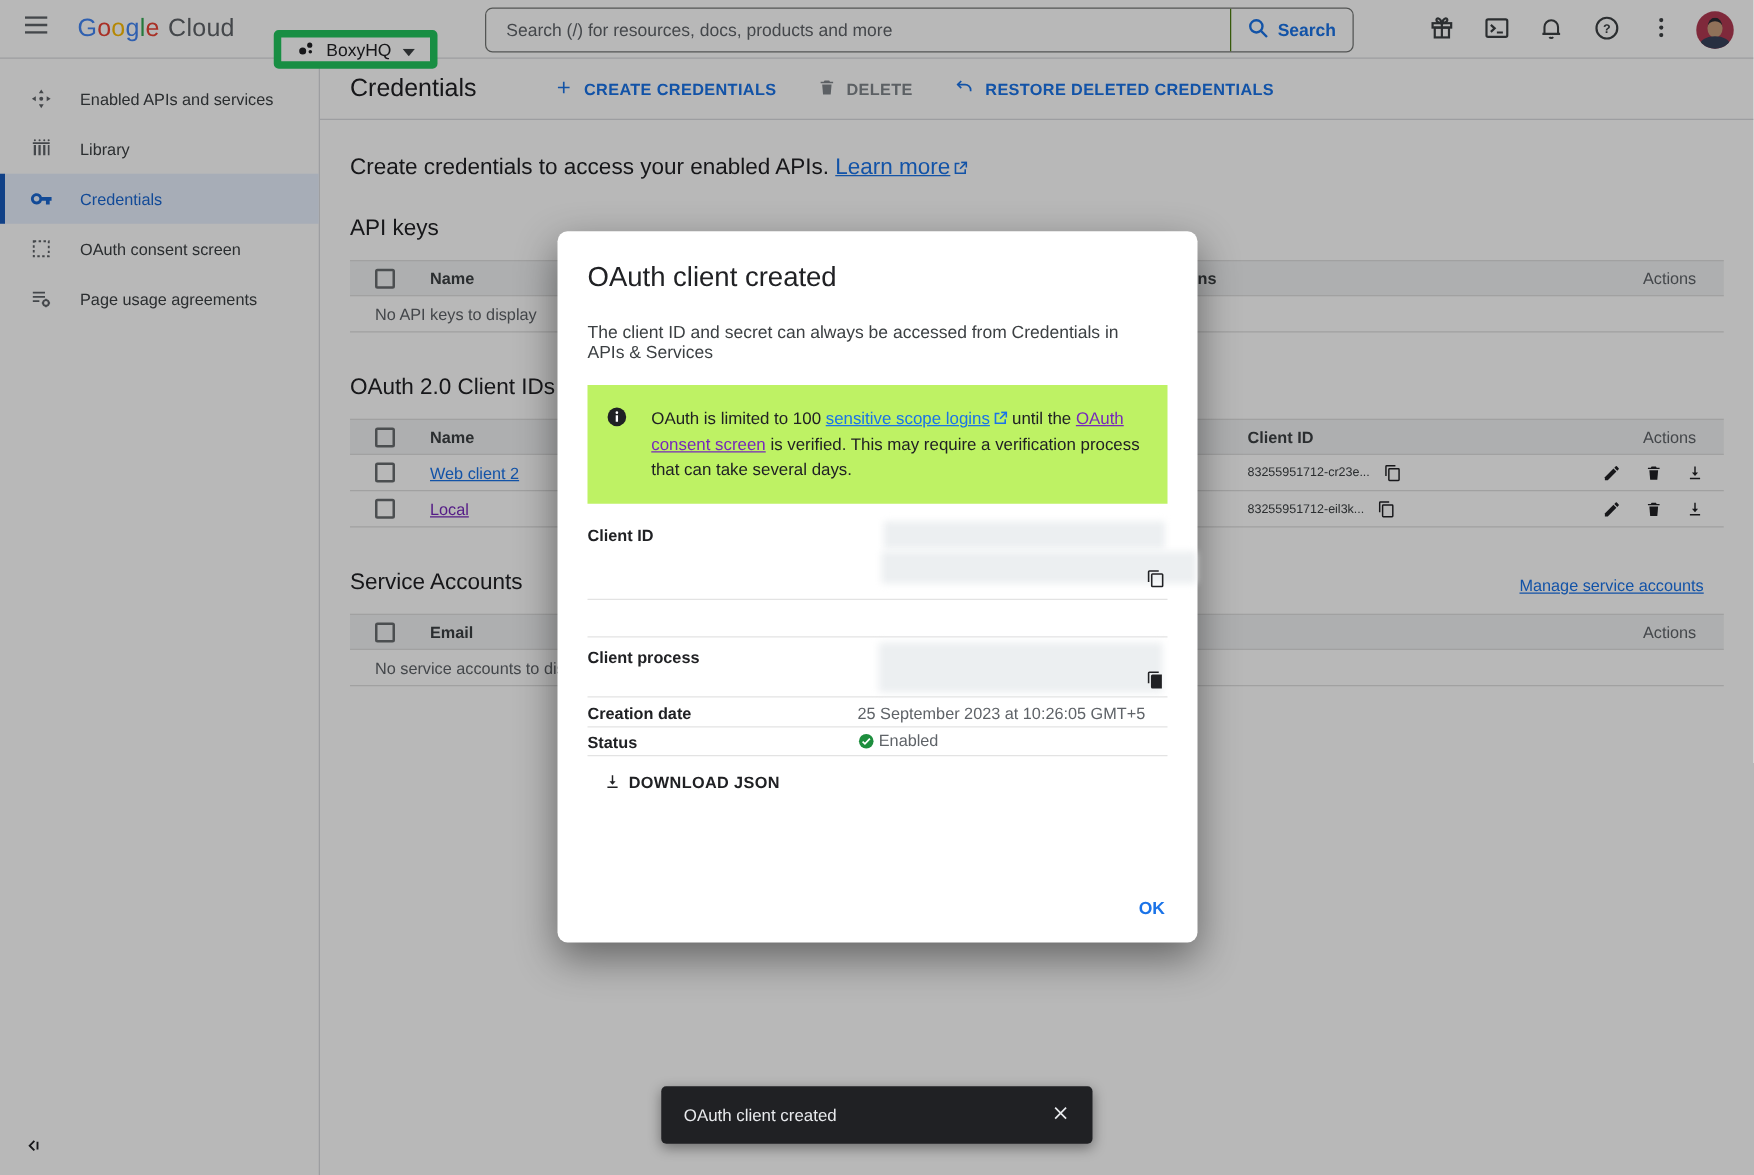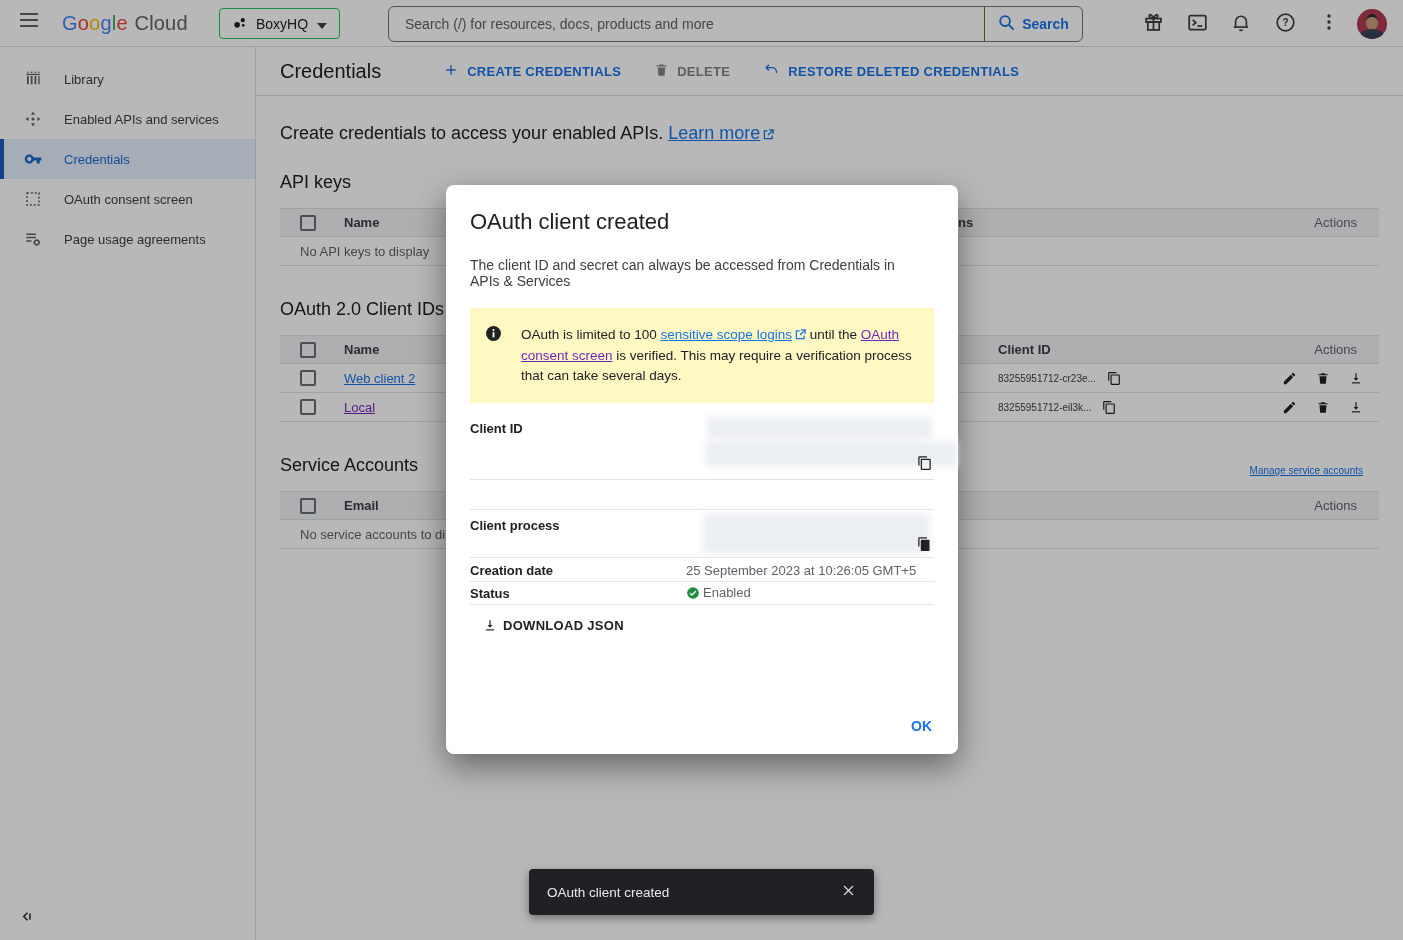--- a/index.html
+++ b/index.html
@@ -8,22 +8,22 @@
   .screen { position:relative; width:1403px; height:940px; }
 
   
   .topbar { position:absolute; top:0; left:0; right:0; height:47px; background:#fff;
     border-bottom:1px solid #dadce0; z-index:10; }
   .iconbtn { background:none; border:none; cursor:pointer; display:flex; align-items:center; justify-content:center; }
   .hamburger { position:absolute; left:20px; top:13px; }
   .logo { position:absolute; left:62px; top:0; height:47px; display:flex; align-items:center;
     font-size:20px; letter-spacing:.2px; }
   .logo-cloud { color:#5f6368; margin-left:1px; white-space:pre; }
-  .project-picker { position:absolute; left:219px; top:8px; height:31px; padding:0 12px;
-    display:flex; align-items:center; gap:9px; background:#fff; border:1px solid #22c55e;
+  .project-picker { position:absolute; left:219px; top:24px; height:31px; padding:0 12px;
+    display:flex; align-items:center; gap:9px; background:#fff; border:6px solid #22c55e;
     border-radius:4px; font-size:14px; color:#202124; cursor:pointer; }
   .searchbar { position:absolute; left:388px; top:6px; width:695px; height:36px;
     border:1px solid #747775; border-radius:6px; display:flex; align-items:center; background:#fff; }
   .searchbar input { flex:1; border:none; outline:none; padding:0 16px; font-size:14px;
     color:#202124; font-family:inherit; background:transparent; }
   .searchbar input::placeholder { color:#5f6368; }
   .search-btn { width:98px; height:100%; border-left:1px solid #4d7c0f; display:flex;
     align-items:center; justify-content:center; gap:7px; color:#1a73e8; font-size:14px;
     font-weight:700; cursor:pointer; }
   .top-icons { position:absolute; right:8px; top:0; height:47px; display:flex; align-items:center; }
@@ -73,29 +73,29 @@
     background:transparent; flex:none; cursor:pointer; }
   .cell-name { margin-left:28px; }
   .cell-tail { position:absolute; left:678px; font-weight:700; }
   .cell-actions { position:absolute; right:22px; font-weight:400; color:#5f6368; }
   .cell-clientid { position:absolute; left:718px; display:flex; align-items:center; gap:11px;
     font-family:Liberation Sans, sans-serif; font-size:10px; color:#3c4043; }
   .row-actions { position:absolute; right:16px; display:flex; gap:19px; align-items:center; }
   .empty-cell { margin-left:20px; color:#5f6368; }
   .sa-headrow { display:flex; justify-content:space-between; align-items:flex-end; margin:0 16px 15px 0; }
   .sa-headrow .sect-h { margin-bottom:0; }
-  .manage-lnk { font-size:10px; }
+  .manage-lnk { font-size:13px; }
 
   
   .scrim { position:absolute; inset:0; background:rgba(0,0,0,.28); z-index:50; }
   .dialog { position:absolute; left:446px; top:185px; width:512px; height:569px; background:#fff;
     border-radius:8px; box-shadow:0 12px 32px rgba(0,0,0,.45); z-index:60; padding:24px; }
   .dlg-title { font-size:22px; font-weight:400; color:#202124; margin-bottom:22px; }
   .dlg-sub { font-size:14px; line-height:16px; color:#3c4043; margin-bottom:19px; max-width:445px; }
-  .notice { background:#fef9c3; display:flex; gap:19px; padding:17px 14px 17px 15px; }
+  .notice { background:#bef264; display:flex; gap:19px; padding:17px 14px 17px 15px; }
   .notice p { font-size:13.5px; line-height:20px; color:#202124; max-width:392px; }
   .dlg-rows { position:absolute; left:24px; right:24px; top:230px; font-size:13px; }
   .frow { position:relative; border-bottom:1px solid #e3e3e3; }
   .flabel { position:absolute; left:0; font-weight:700; color:#202124; }
   .r1 { height:65px; } .rgap { height:30px; } .r2 { height:48px; }
   .r3 { height:24px; } .r4 { height:23px; }
   .blob { position:absolute; background:#eceff1; border-radius:2px; filter:blur(3px); }
   .copybtn { position:absolute; background:none; border:none; cursor:pointer; }
   .fvalue { position:absolute; left:216px; color:#5f6368; }
   .status-val { position:absolute; left:216px; top:3px; display:flex; align-items:center; gap:3px; color:#5f6368; }
@@ -200,41 +200,41 @@
       </button>
       <div class="avatar"></div>
     </div>
   </header>
 
   <aside class="sidebar">
     <nav class="side-nav">
       <div class="side-item">
         <span class="si">
           <svg width="18" height="18" viewBox="0 0 24 24" fill="currentColor">
+              <path d="M12 2l2.6 4.2H9.4z"></path>
+              <path d="M12 22l-2.6-4.2h5.2z"></path>
+              <path d="M2 12l4.2-2.6v5.2z"></path>
+              <path d="M22 12l-4.2 2.6V9.4z"></path>
+              <circle cx="12" cy="12" r="2.1"></circle>
+            </svg>
+        </span>
+        <span>Enabled APIs and services</span>
+      </div>
+      <div class="side-item">
+        <span class="si">
+          <svg width="18" height="18" viewBox="0 0 24 24" fill="currentColor">
               <path d="M4 8h2.4v11H4zM9 8h2.4v11H9zM14 8h2.4v11H14zM19 8h1.8v11H19z"></path>
               <path d="M3 5h18v1.8H3z"></path>
               <circle cx="5.2" cy="3" r="1.1"></circle>
               <circle cx="10.2" cy="3" r="1.1"></circle>
               <circle cx="15.2" cy="3" r="1.1"></circle>
               <circle cx="19.9" cy="3" r="1.1"></circle>
             </svg>
         </span>
         <span>Library</span>
-      </div>
-      <div class="side-item">
-        <span class="si">
-          <svg width="18" height="18" viewBox="0 0 24 24" fill="currentColor">
-              <path d="M12 2l2.6 4.2H9.4z"></path>
-              <path d="M12 22l-2.6-4.2h5.2z"></path>
-              <path d="M2 12l4.2-2.6v5.2z"></path>
-              <path d="M22 12l-4.2 2.6V9.4z"></path>
-              <circle cx="12" cy="12" r="2.1"></circle>
-            </svg>
-        </span>
-        <span>Enabled APIs and services</span>
       </div>
       <div class="side-item sel">
         <span class="si">
           <svg width="18" height="18" viewBox="0 0 24 24" fill="currentColor">
               <path d="M12.65 10A5.99 5.99 0 0 0 7 6c-3.31 0-6 2.69-6 6s2.69 6 6 6a5.99 5.99 0 0 0 5.65-4H17v4h4v-4h2v-4H12.65zM7 15c-1.65 0-3-1.35-3-3s1.35-3 3-3 3 1.35 3 3-1.35 3-3 3z"></path>
             </svg>
         </span>
         <span>Credentials</span>
       </div>
       <div class="side-item">

